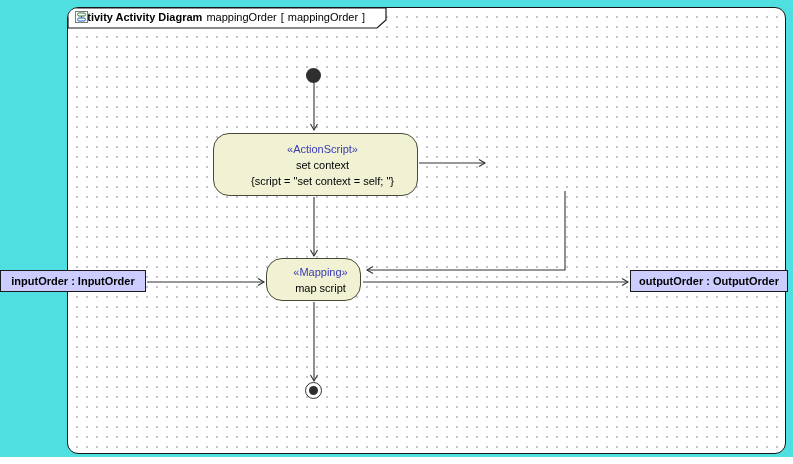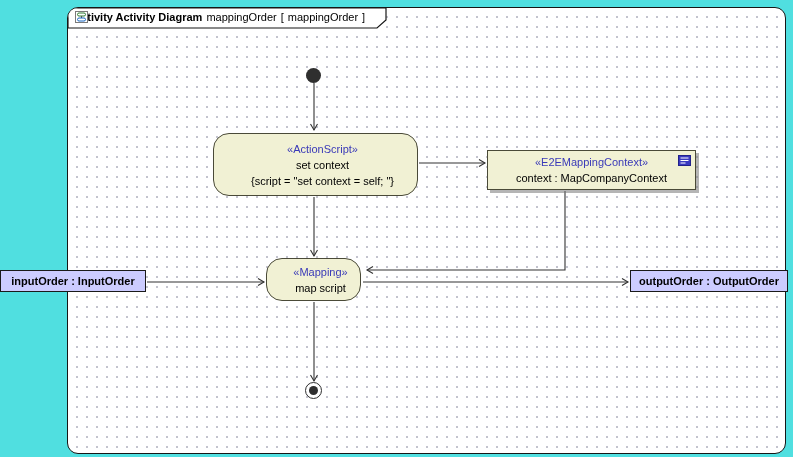--- a/index.html
+++ b/index.html
@@ -119,30 +119,20 @@
   </svg>
 
   <div class="initial-node"></div>
 
   <div class="node action" style="left:213px; top:133px; width:205px; height:63px;">
     <div class="stereo">«ActionScript»</div>
     <div class="node-name">set context</div>
     <div class="script-line">{script = "set context = self; "}</div>
   </div>
 
-  <div class="node obj" style="left:487px; top:150px; width:209px; height:40px;">
-    <div class="stereo">«E2EMappingContext»</div>
-    <div class="node-name">context : MapCompanyContext</div>
-    <svg class="obj-icon" width="13" height="11" viewBox="0 0 13 11">
-      <rect x="0.5" y="0.5" width="12" height="10" fill="#3A3AC0" stroke="#22228a"></rect>
-      <line x1="2.5" y1="3" x2="10.5" y2="3" stroke="#ffffff"></line>
-      <line x1="2.5" y1="5.5" x2="10.5" y2="5.5" stroke="#ffffff"></line>
-      <line x1="2.5" y1="8" x2="7.5" y2="8" stroke="#ffffff"></line>
-    </svg>
-  </div>
 
   <div class="node action" style="left:266px; top:258px; width:95px; height:43px;">
     <div class="stereo">«Mapping»</div>
     <div class="node-name">map script</div>
   </div>
 
   <div class="node param" style="left:630px; top:270px; width:158px; height:22px;">
     <div>outputOrder : OutputOrder</div>
   </div>
 

